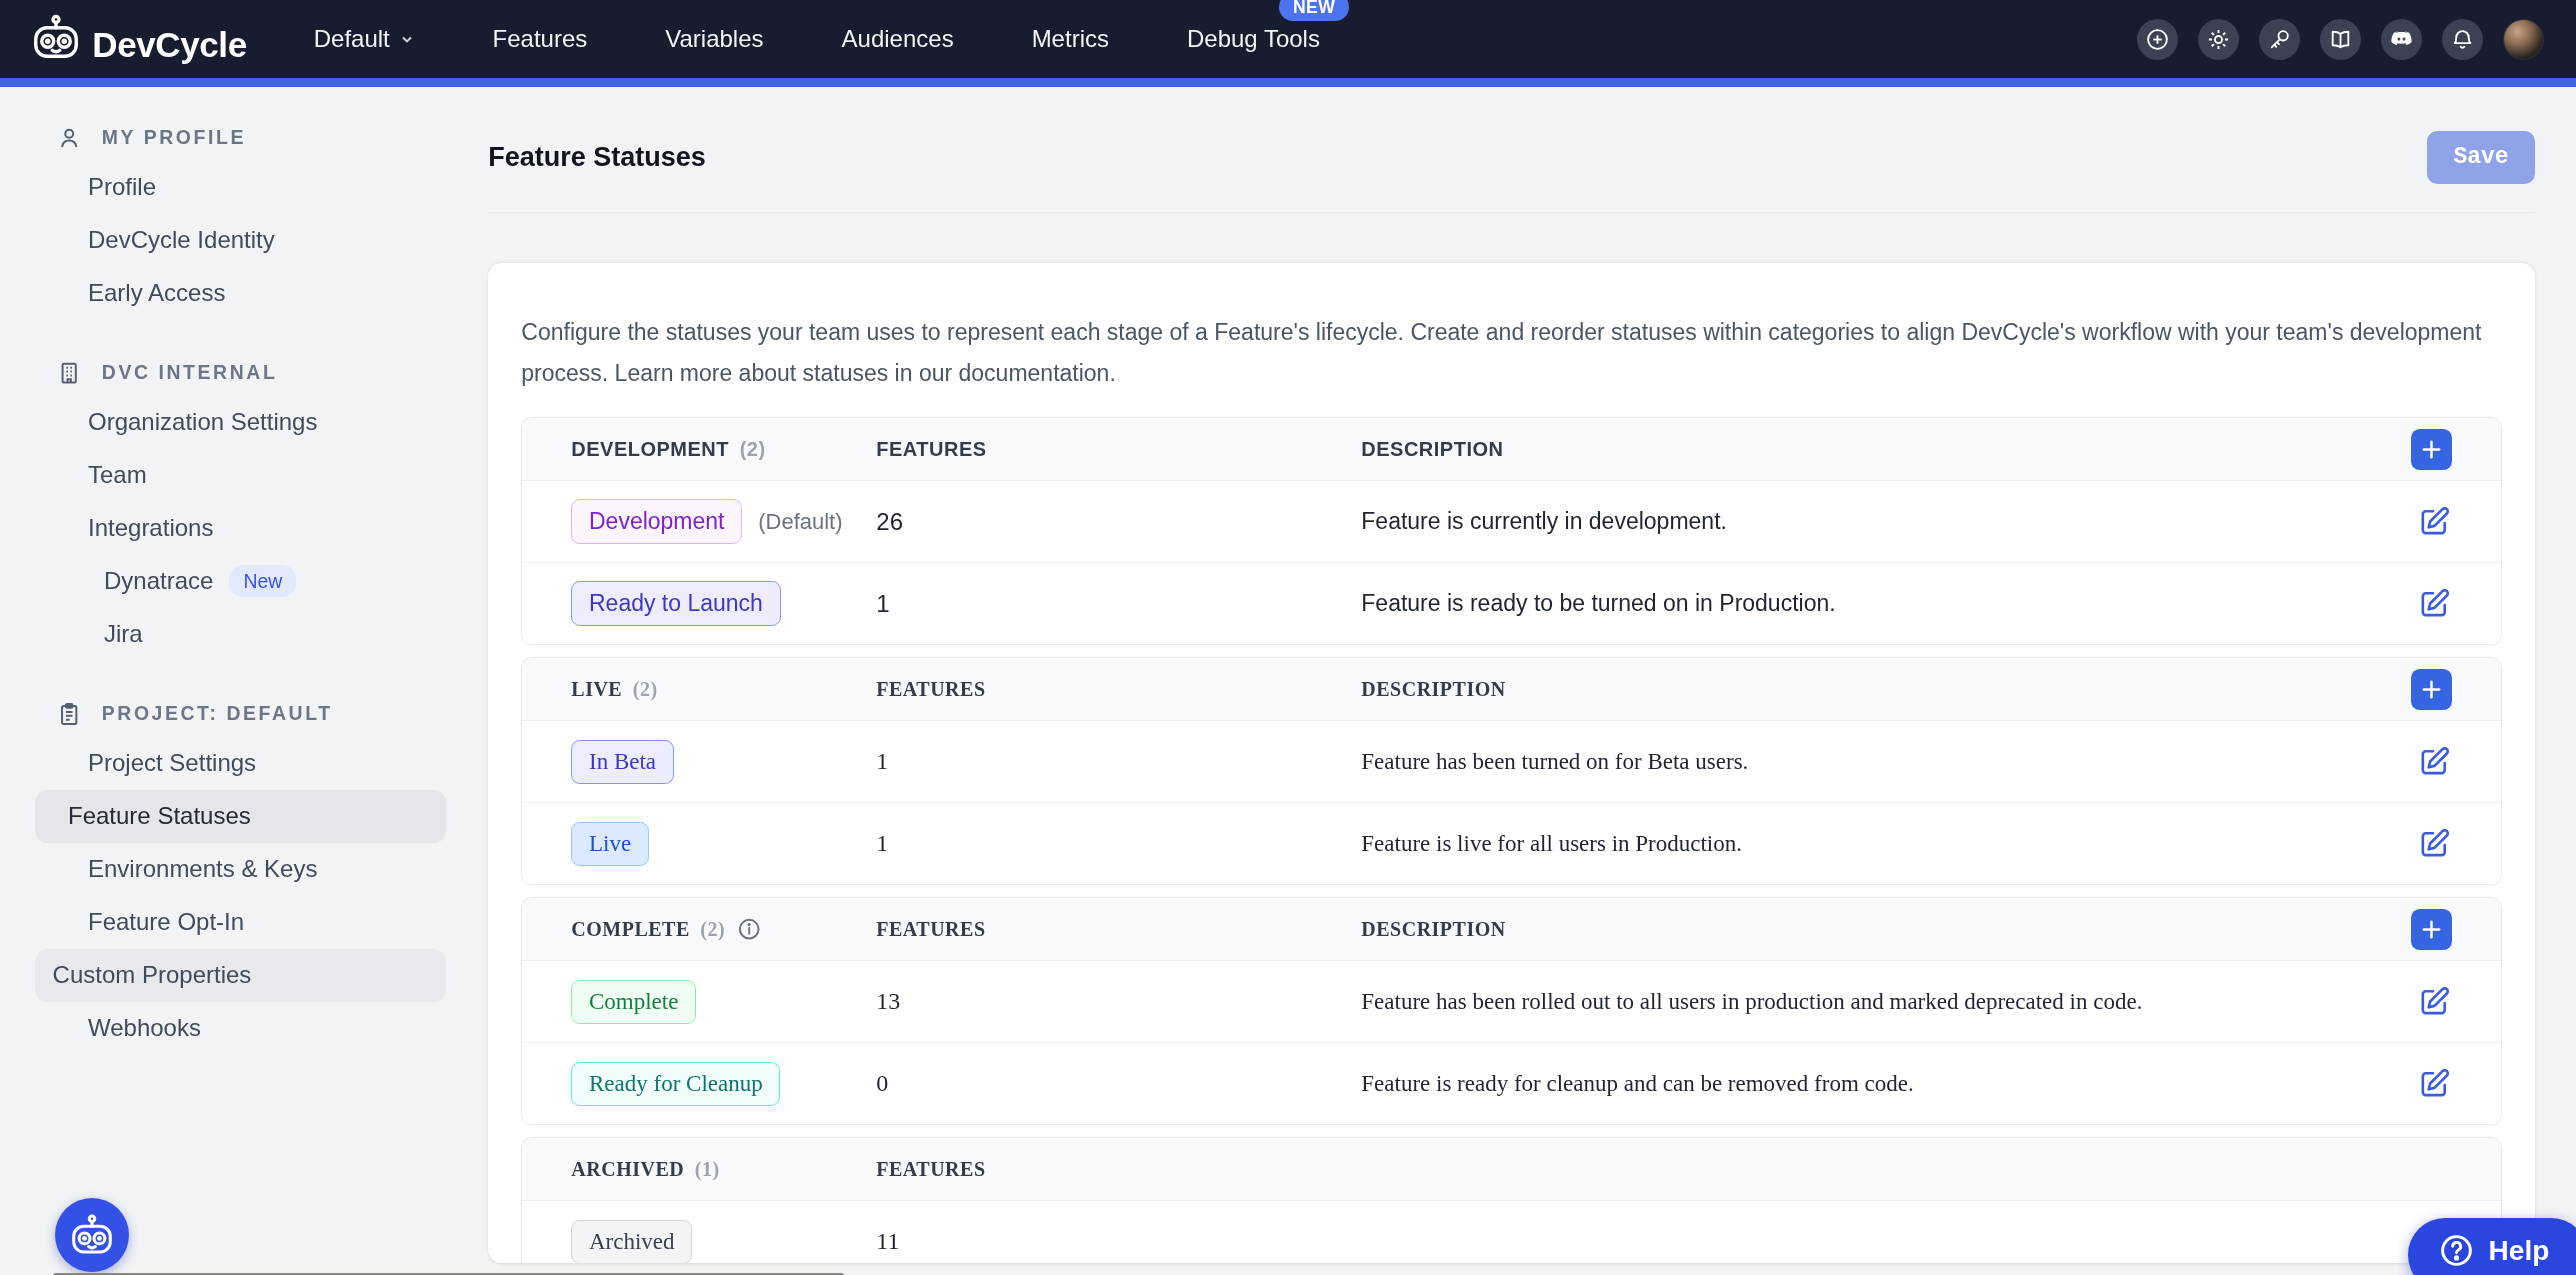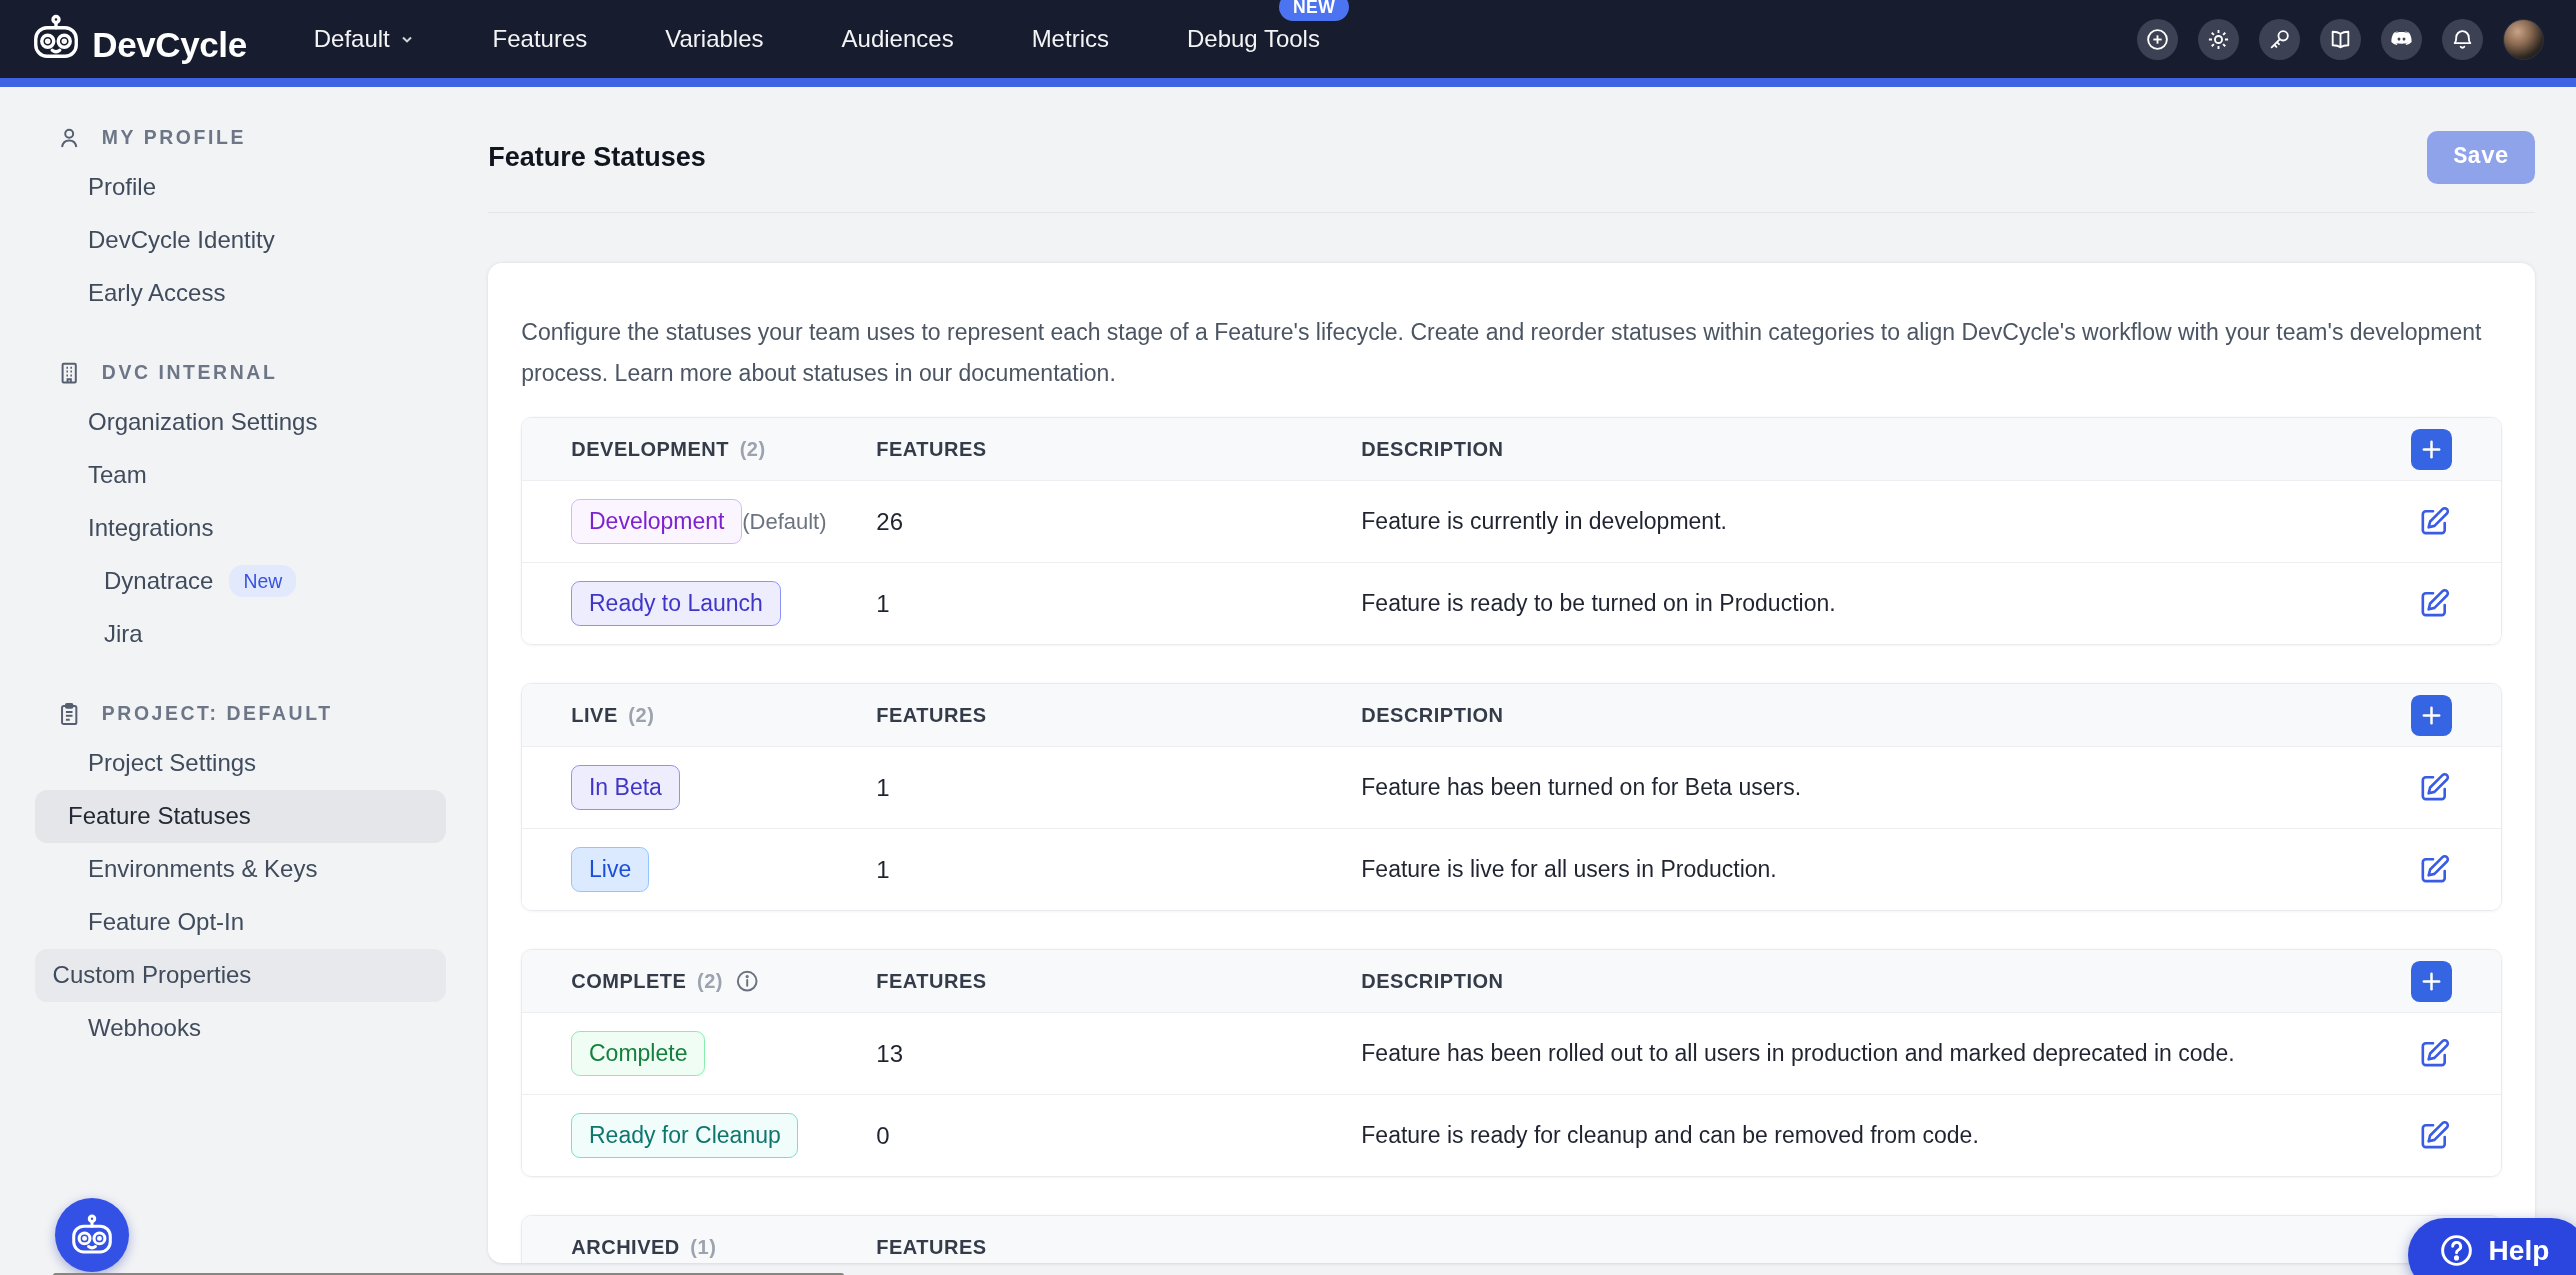--- a/index.html
+++ b/index.html
@@ -75,21 +75,21 @@
     box-shadow:0 0.9px 4.4px rgba(20,30,60,.07), 0 0.9px 1.8px rgba(20,30,60,.05);
     padding:26.4px 33px 0 33px;
   }
   .intro { font-size:23px; line-height:41px; color:#4b5563; max-width:1982px; }
 
   
   .stable {
     border:0.9px solid #e8eaee; border-radius:10.6px; overflow:hidden; margin-top:16px;
     box-shadow:0 0.9px 2.6px rgba(20,30,60,.05);
   }
-  .stable + .stable { margin-top:38px; }
+  .stable + .stable { margin-top:12px;font-family:Liberation Serif, serif; }
   .srow {
     display:grid; grid-template-columns:305px 485px 1fr 56px; align-items:center;
     padding:0 49px; background:#fff; height:82px; border-top:0.9px solid #eceef1;
   }
   .srow.head { background:#f8f9fb; height:62px; border-top:none; }
   .col-name { display:flex; align-items:center; gap:10.6px; font-size:20px; font-weight:bold; color:#343c4a; letter-spacing:0.5px; }
   .col-name .count { color:#9ca3af; font-weight:600; }
   .col-label { font-size:20px; font-weight:bold; color:#343c4a; letter-spacing:0.5px; }
   .col-feat { font-size:24px; color:#1f2430; }
   .col-desc { font-size:23px; color:#1f2430; }
@@ -98,21 +98,21 @@
 
   .pill {
     display:inline-block; font-size:23px; padding:8px 16.7px; border-radius:8.8px; border:1.8px solid; cursor:default;
   }
   .pill.purple { color:#7e22ce; background:#faf5ff; border-color:#d8b4fe; }
   .pill.indigo { color:#4036c6; background:#ededfd; border-color:#8b93f8; }
   .pill.blue   { color:#1d4ed8; background:#dbeafe; border-color:#93c5fd; }
   .pill.green  { color:#15803d; background:#f0fdf4; border-color:#86efac; }
   .pill.teal   { color:#0f766e; background:#f0fdfa; border-color:#5eead4; }
   .pill.grey   { color:#374151; background:#f3f4f6; border-color:#d1d5db; }
-  .default-tag { font-size:22px; color:#6b7280; }
+  .default-tag { margin-left:16px; font-size:22px; color:#6b7280; }
   .status-cell { display:flex; align-items:center; }
 
   .add-btn {
     width:41px; height:41px; border:none; border-radius:8.8px; background:#3565e3; cursor:pointer;
     display:flex; align-items:center; justify-content:center; padding:0;
   }
   .add-btn svg { width:23px; height:23px; }
   .row-action { background:none; border:none; padding:0; cursor:pointer; }
   .row-action svg { width:35px; height:35px; display:block; }
 

